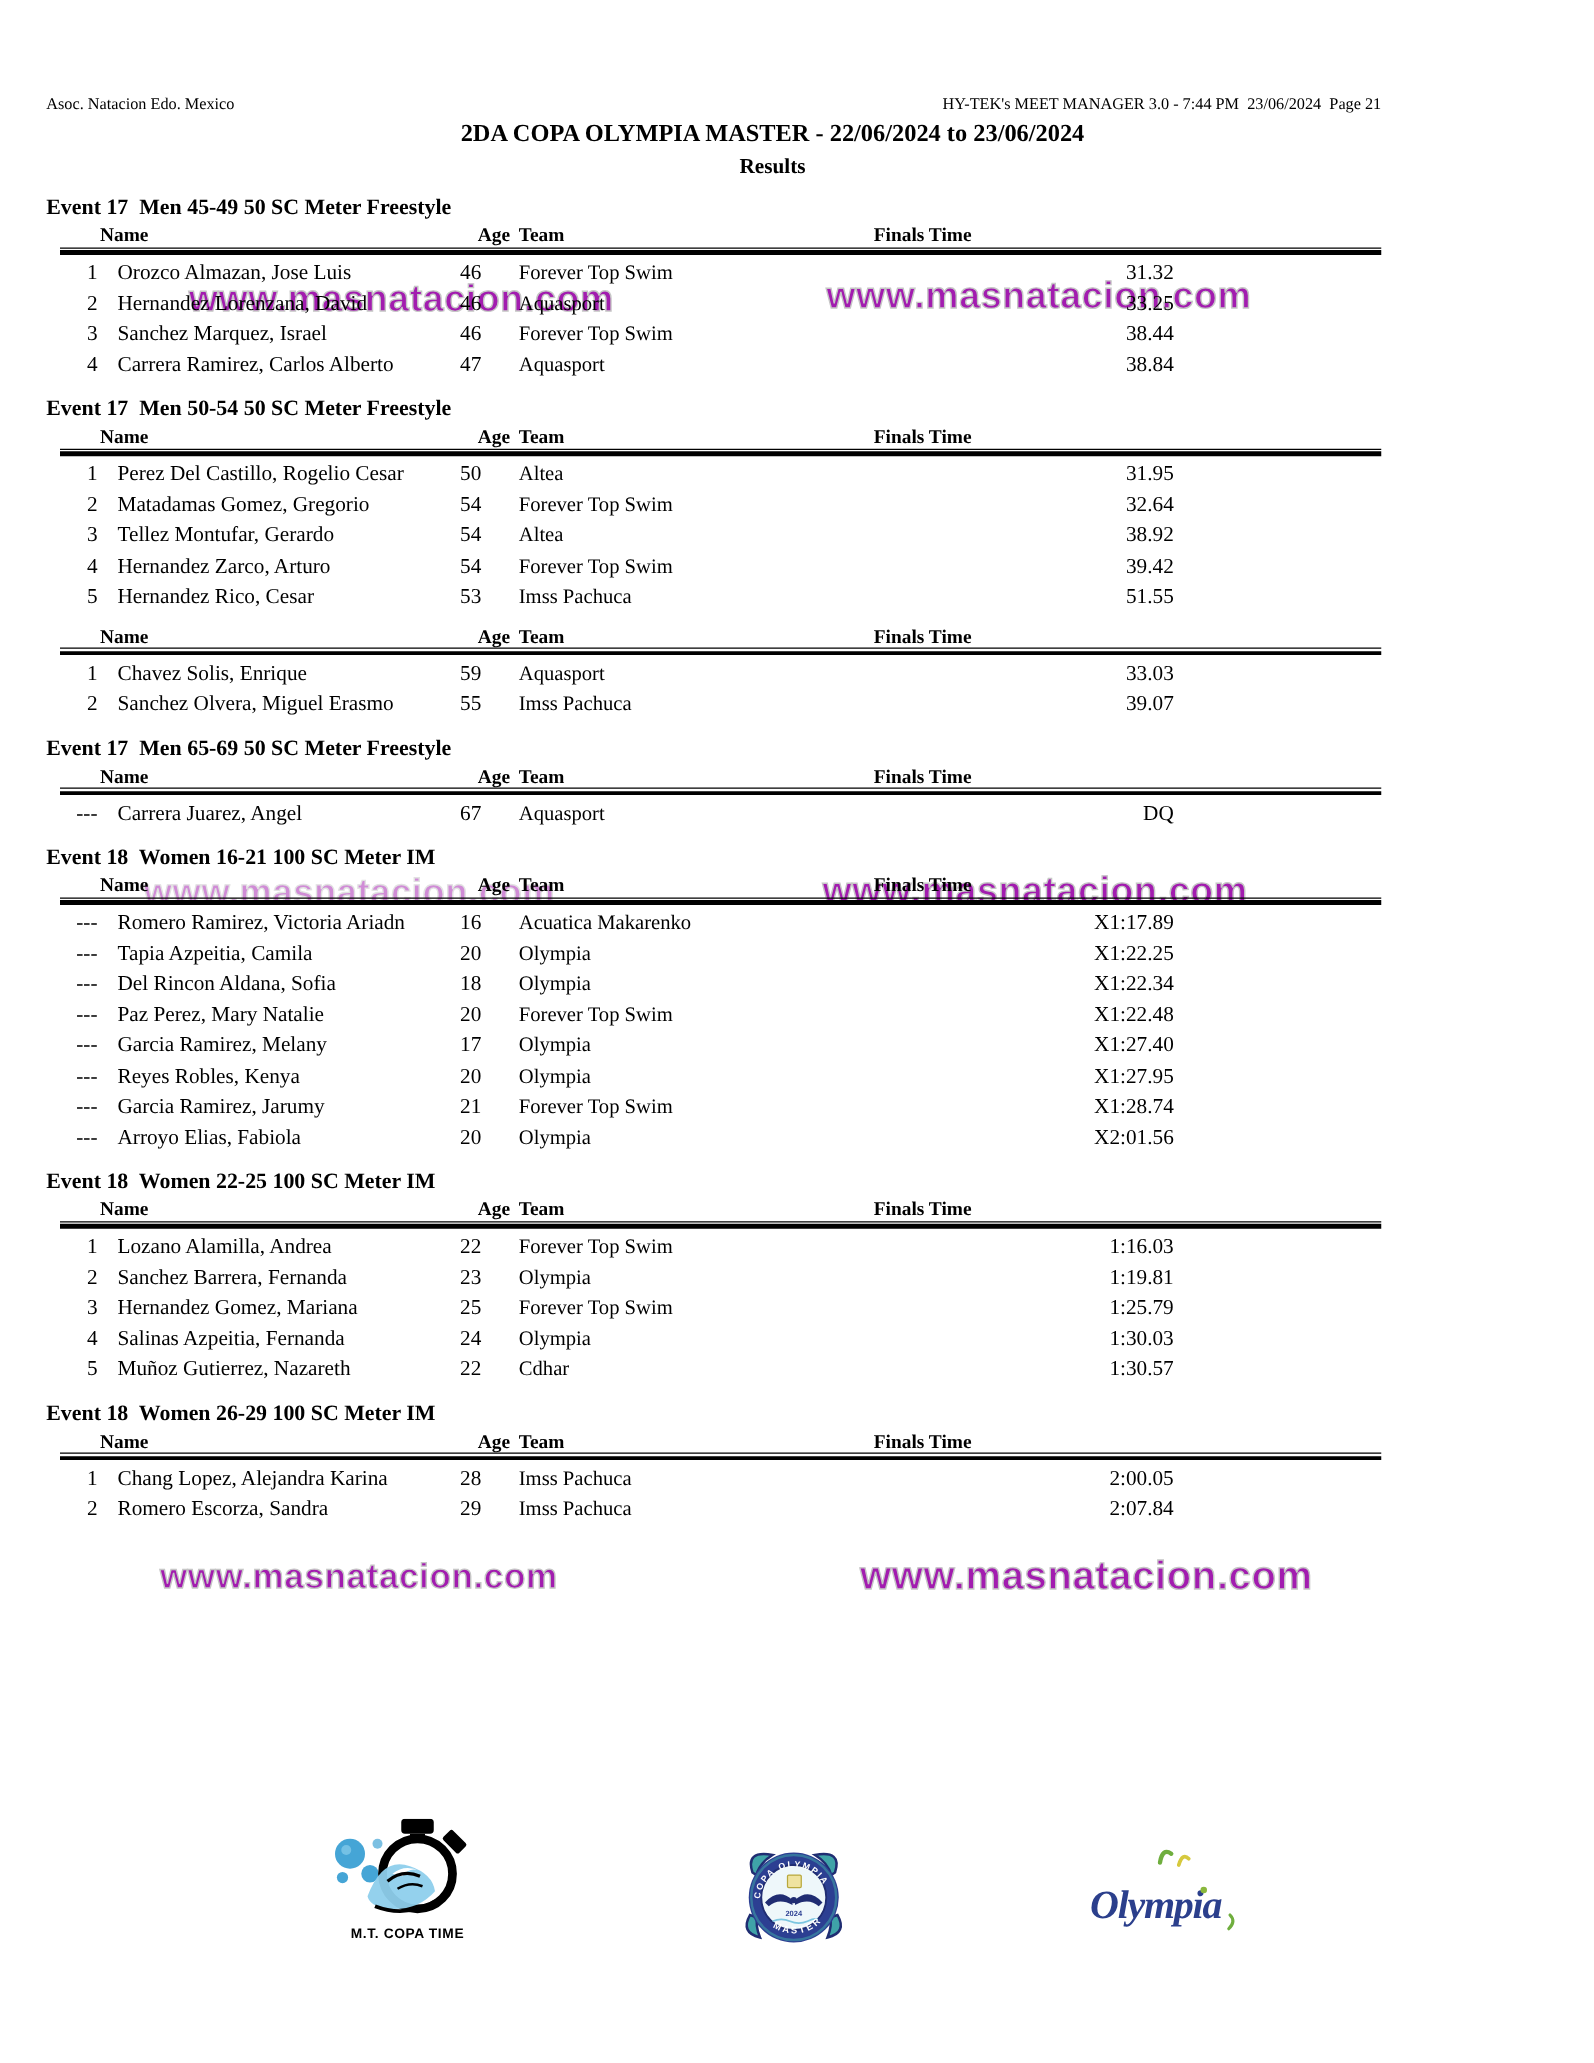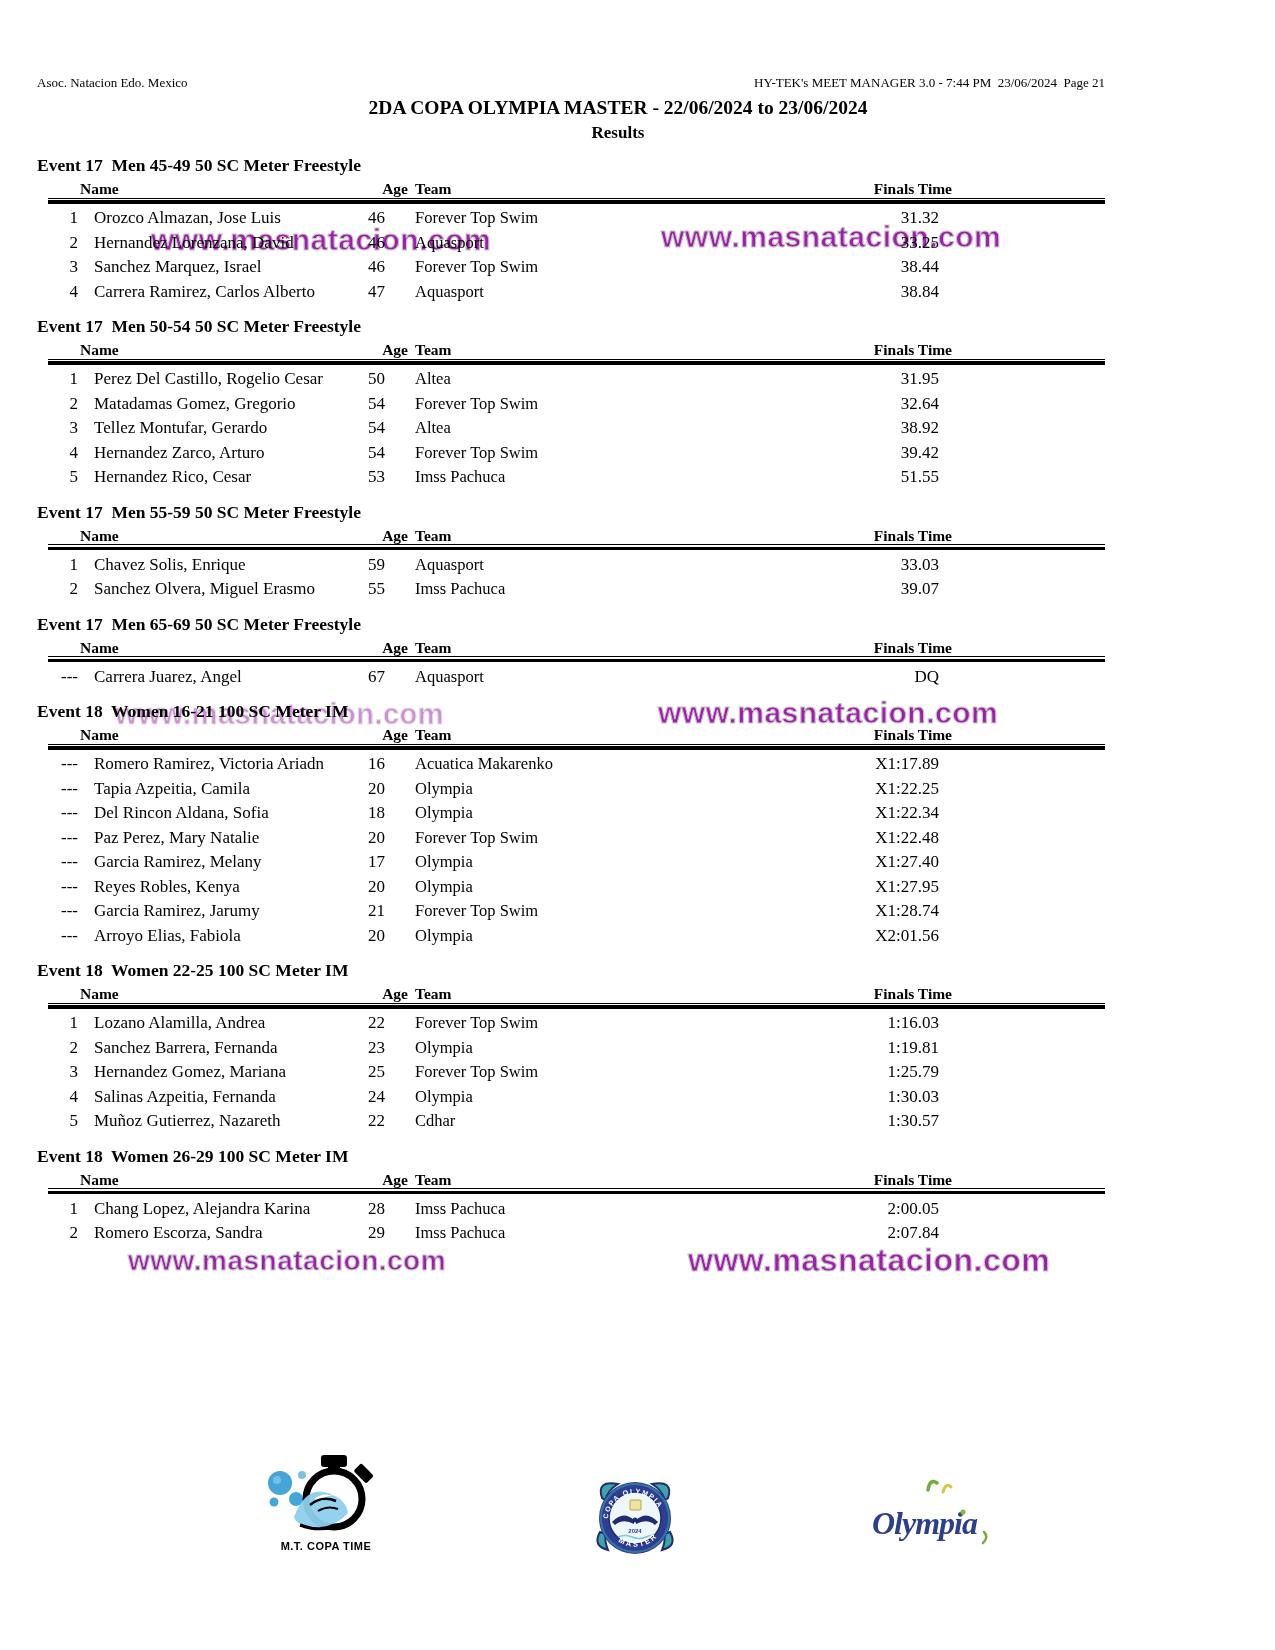--- a/index.html
+++ b/index.html
@@ -17,21 +17,21 @@
   .results{font-weight:bold;font-size:17px;line-height:21px;margin-top:4px;text-align:center;
          padding-left:94px;}
   .events{margin-top:6px;}
   .event{margin-top:12px;}
   .event-title{font-weight:bold;font-size:17.5px;line-height:21px;white-space:pre;}
   .cols{position:relative;height:16.5px;line-height:16.5px;margin-left:11px;margin-top:5px;
         border-bottom:1.5px solid #000;font-weight:bold;font-size:15.5px;}
   .c-name{position:absolute;left:32px;}
   .c-age{position:absolute;left:320px;width:40px;text-align:right;}
   .c-team{position:absolute;left:367px;}
-  .c-time{position:absolute;left:704px;width:200px;text-align:right;}
+  .c-time{position:absolute;left:651px;width:200px;}
   .thick-rule{height:3.5px;background:#000;margin-left:11px;margin-top:1.5px;width:1057px;}
   .rows{margin-top:2.5px;}
   .row{position:relative;height:24.5px;line-height:24.5px;font-size:17px;}
   .r-place{position:absolute;left:0;width:41px;text-align:right;}
   .r-name{position:absolute;left:57px;}
   .r-age{position:absolute;left:331px;width:40px;text-align:left;}
   .r-team{position:absolute;left:378px;font-size:16.5px;}
   .r-time{position:absolute;left:702px;width:200px;text-align:right;}
   
   .logo{position:absolute;z-index:1;}
@@ -142,21 +142,20 @@
             <div class="row">
               <span class="r-place">5</span>
               <span class="r-name">Hernandez Rico, Cesar</span>
               <span class="r-age">53</span>
               <span class="r-team">Imss Pachuca</span>
               <span class="r-time">51.55</span>
             </div>
           </div>
         </section>
         <section class="event">
-          <div class="event-title">Event 17  Men 55-59 50 SC Meter Freestyle</div>
           <div class="cols">
             <span class="c-name">Name</span>
             <span class="c-age">Age</span>
             <span class="c-team">Team</span>
             <span class="c-time">Finals Time</span>
           </div>
           <div class="thick-rule"></div>
           <div class="rows">
             <div class="row">
               <span class="r-place">1</span>

